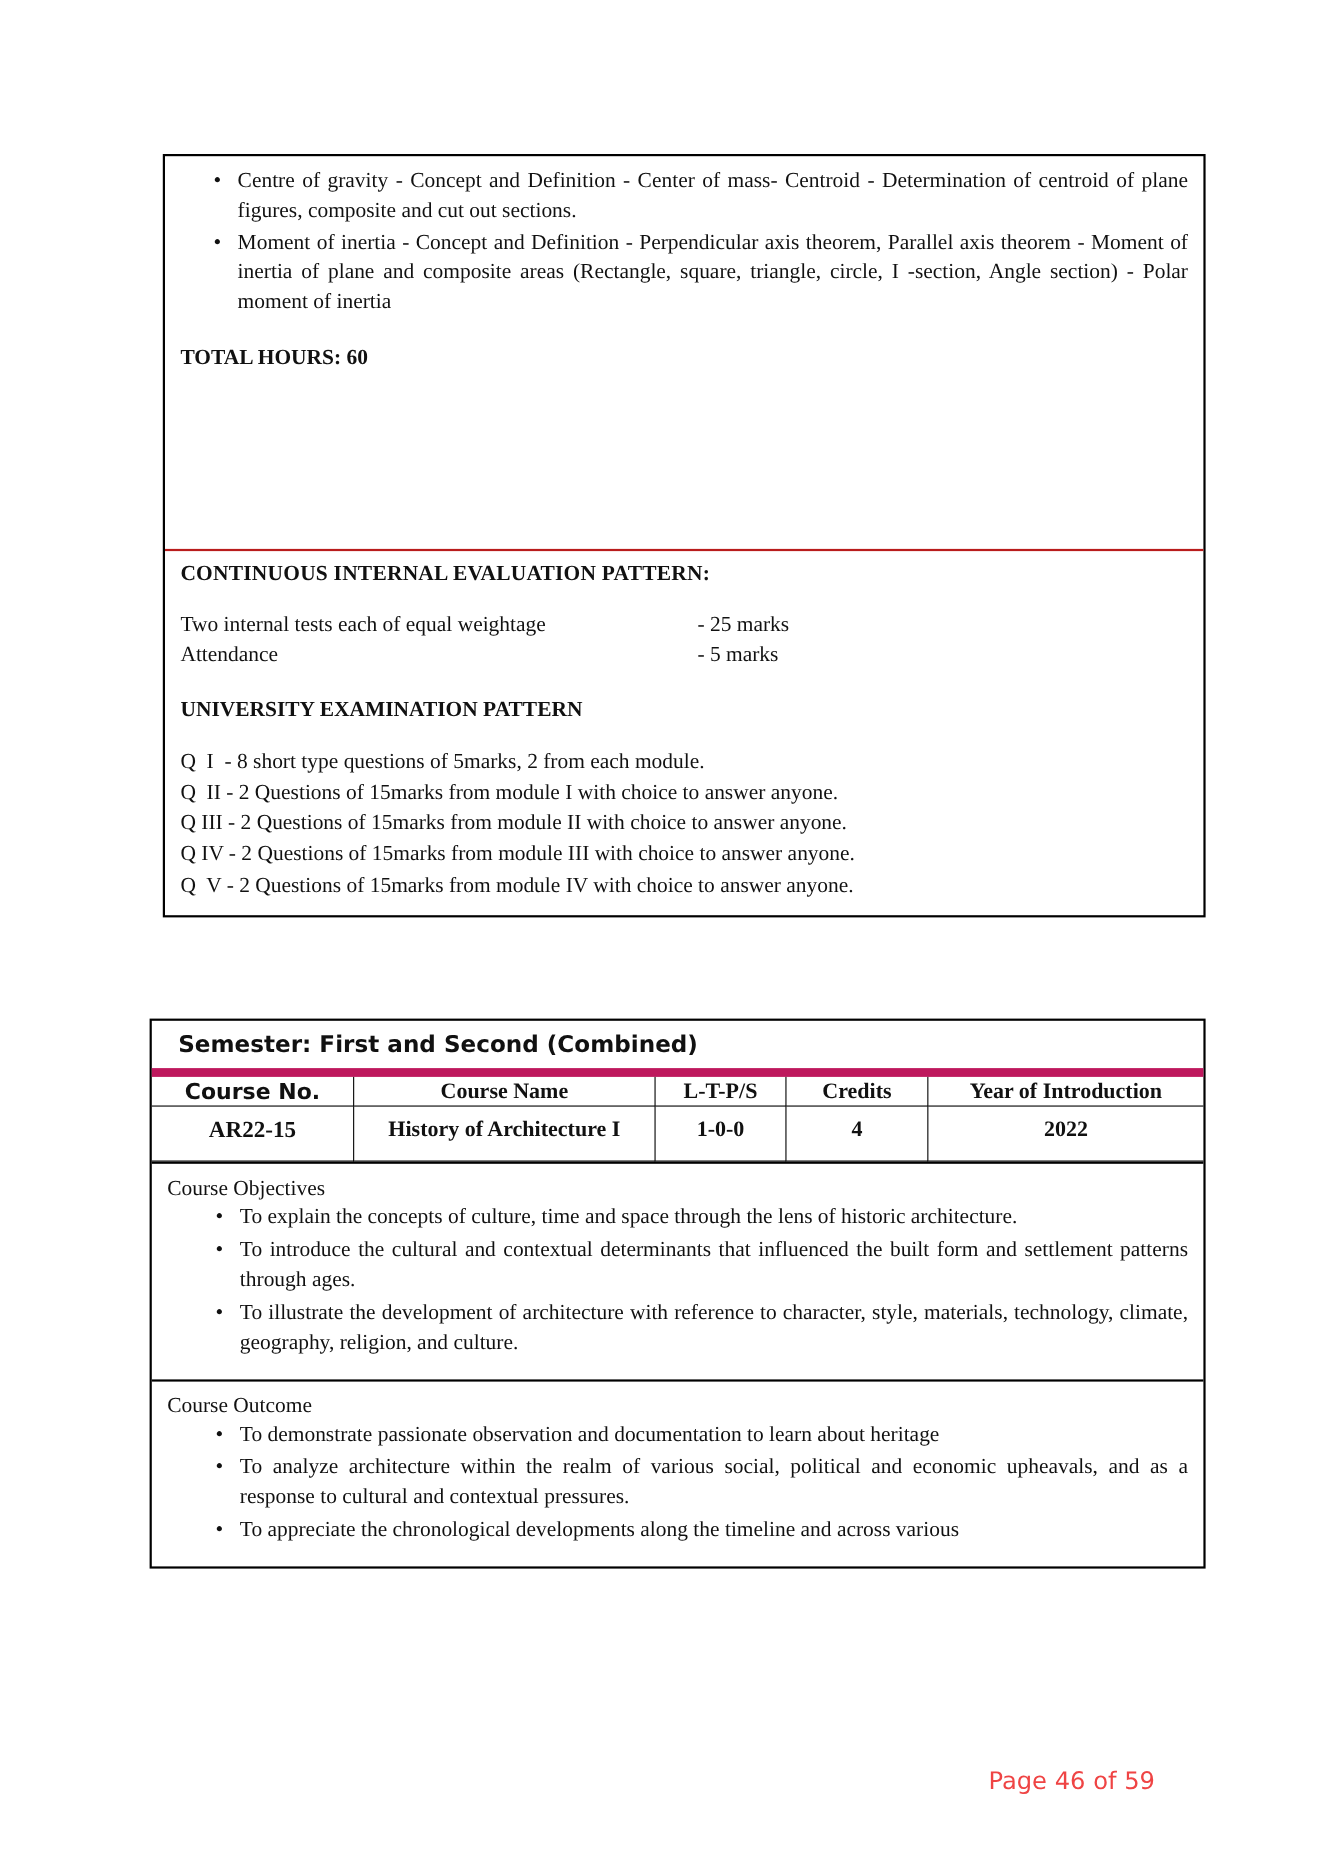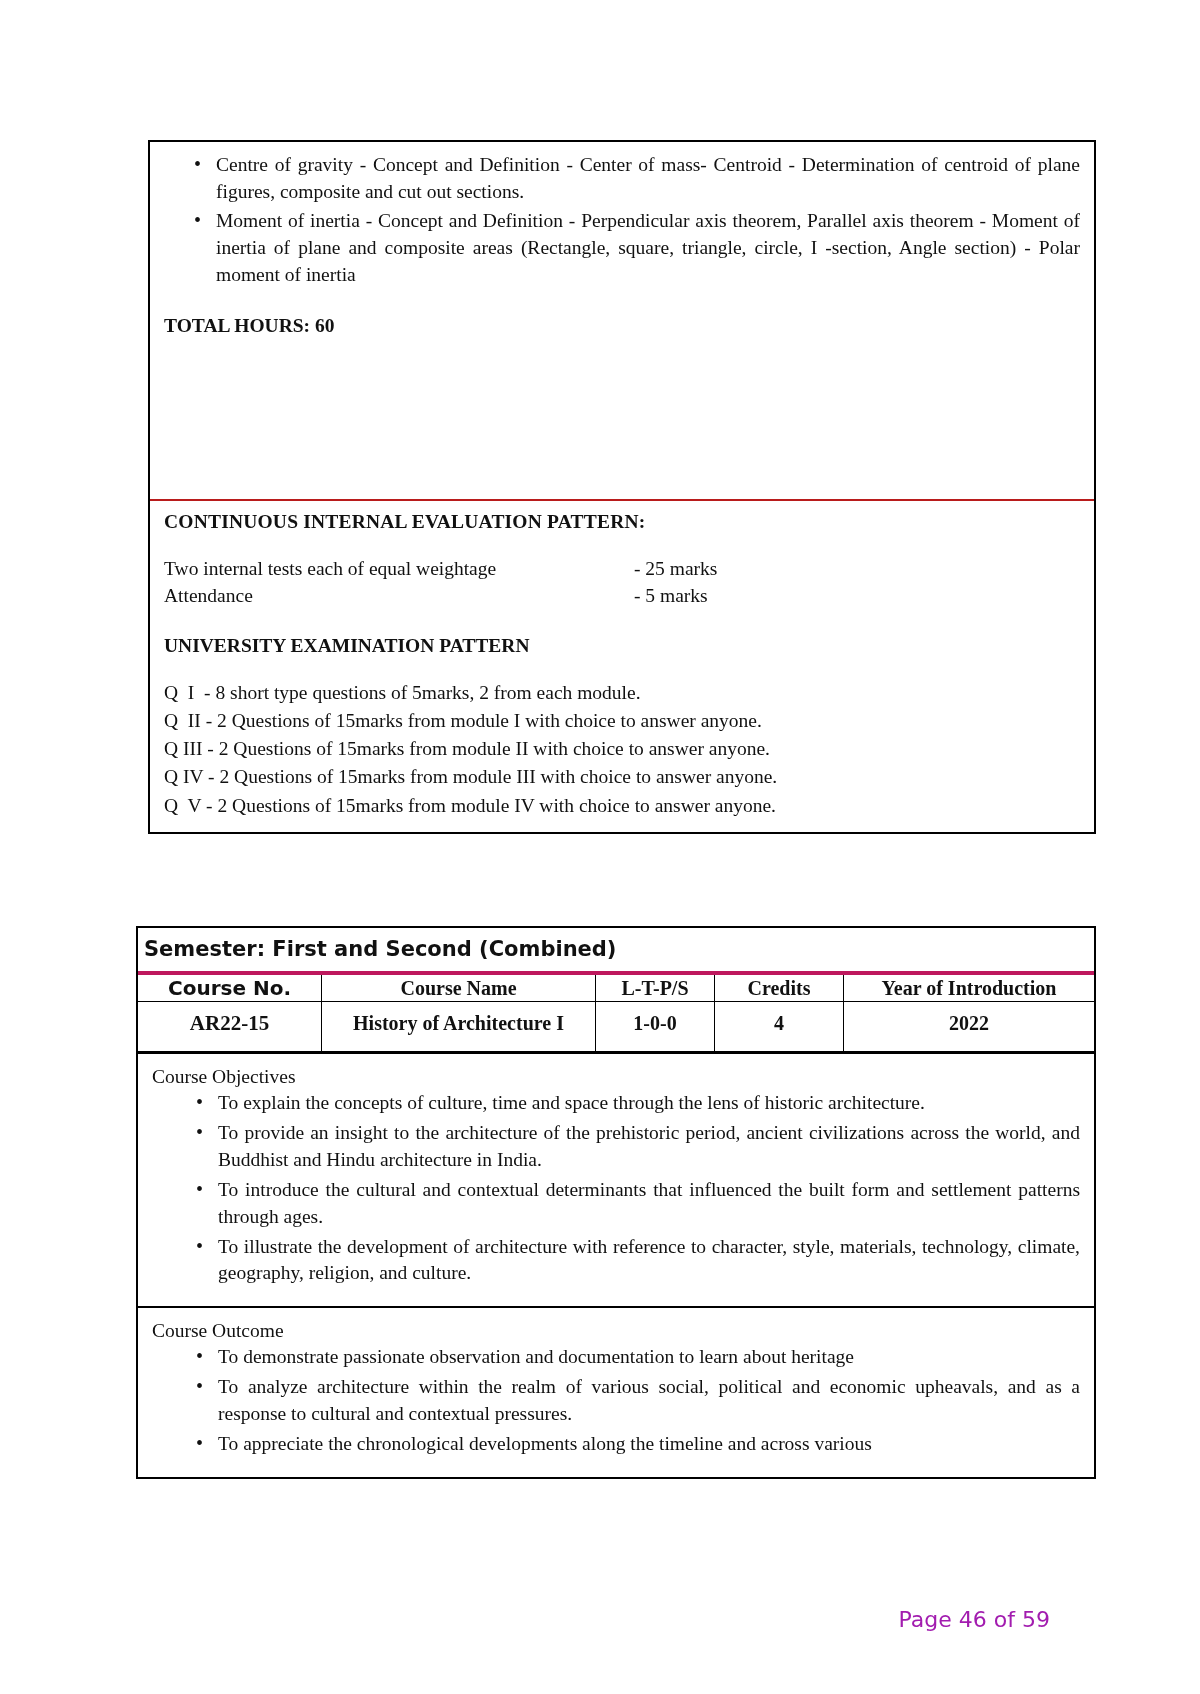--- a/index.html
+++ b/index.html
@@ -104,25 +104,25 @@
   .qlist div { white-space: pre; }
 
   
   #block-course {
     position: absolute;
     left: 136px;
     top: 926px;
     width: 960px;
   }
   .sem-row {
-    padding: 9px 14px 10px 6px;
+    padding: 9px 14px 10px 24px;
     font-family: "DejaVu Sans", sans-serif;
     font-weight: bold;
     font-size: 21px;
-    border-bottom: 4px solid #be185d;
+    border-bottom: 8px solid #be185d;
   }
   table.course {
     width: 100%;
     border-collapse: collapse;
     table-layout: fixed;
   }
   table.course th, table.course td {
     border: 1px solid #000;
     border-top: none;
     border-left: none;
@@ -162,21 +162,21 @@
     left: 44px;
   }
 
   
   #footer {
     position: absolute;
     right: 150px;
     bottom: 62px;
     font-family: "DejaVu Sans", sans-serif;
     font-size: 22px;
-    color: #a21caf;
+    color: #ef4444;
   }
 </style>
 </head>
 <body>
 
 <div class="page">
 
   <div class="box" id="block-top">
 
     <div class="sec">
@@ -236,21 +236,20 @@
         <td class="c4">4</td>
         <td class="c5">2022</td>
       </tr>
     </tbody>
       </table>
 
     <div class="panel">
       <div class="panel-title">Course Objectives</div>
       <ul class="bullets">
         <li>To explain the concepts of culture, time and space through the lens of historic architecture.</li>
-        <li>To provide an insight to the architecture of the prehistoric period, ancient civilizations across the world, and Buddhist and Hindu architecture in India.</li>
         <li>To introduce the cultural and contextual determinants that influenced the built form and settlement patterns through ages.</li>
         <li>To illustrate the development of architecture with reference to character, style, materials, technology, climate, geography, religion, and culture.</li>
       </ul>
     </div>
 
     <div class="panel">
       <div class="panel-title">Course Outcome</div>
       <ul class="bullets">
         <li>To demonstrate passionate observation and documentation to learn about heritage</li>
         <li>To analyze architecture within the realm of various social, political and economic upheavals, and as a response to cultural and contextual pressures.</li>

